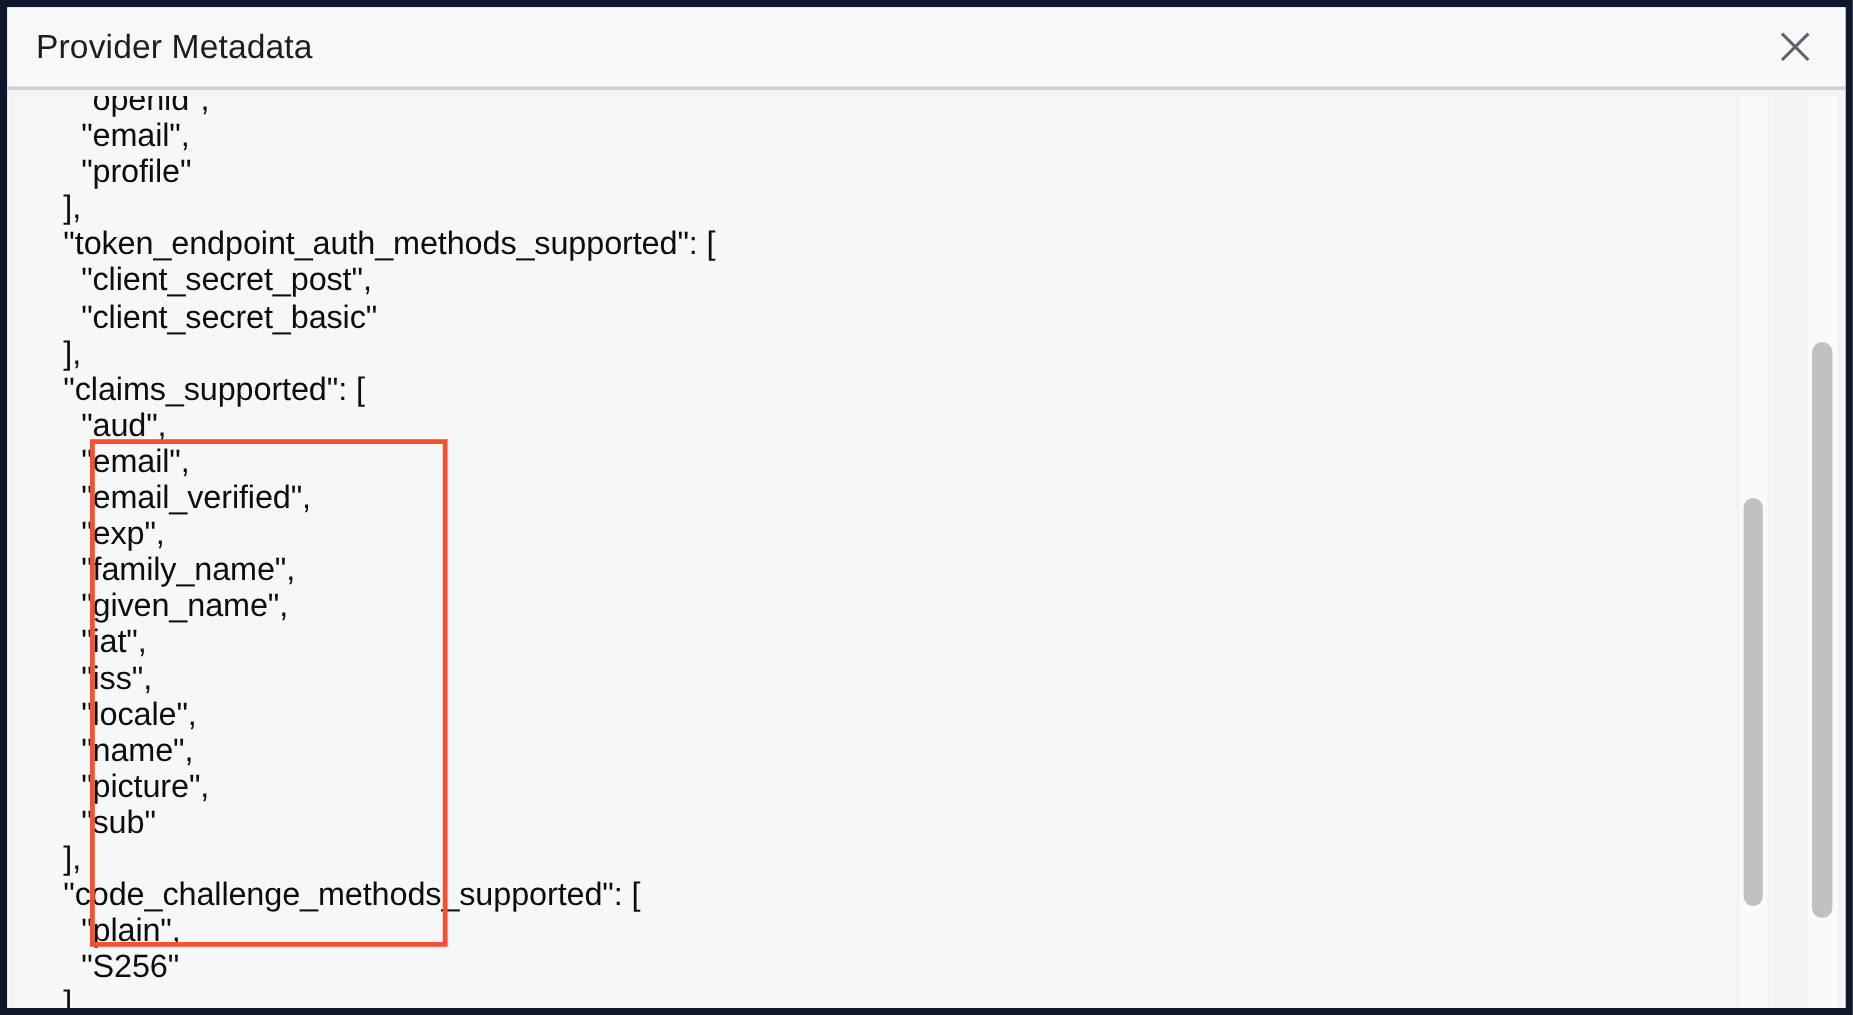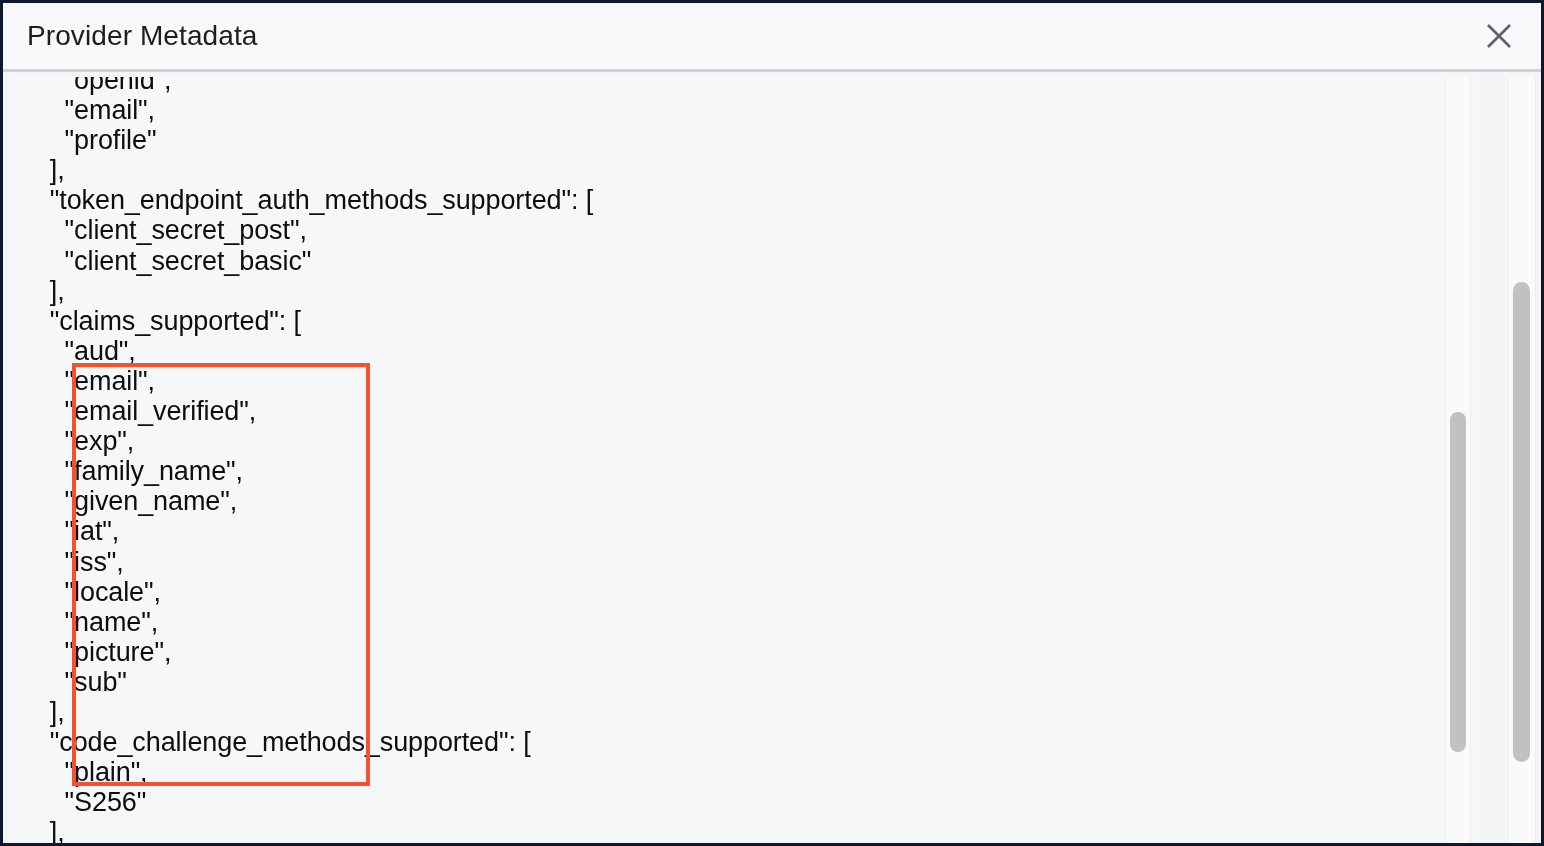--- a/index.html
+++ b/index.html
@@ -15,21 +15,21 @@
   }
 
   
   .dialog {
     position: absolute;
     left: 0;
     top: 0;
     width: 1544px;
     height: 846px;
     box-sizing: border-box;
-    border: 3px solid #0f172a;
+    border: 6px solid #0f172a;
     background: #f4f5f7;
     display: flex;
     flex-direction: column;
     overflow: hidden;
   }
 
   
   .dialog-header {
     position: relative;
     height: 69px;

